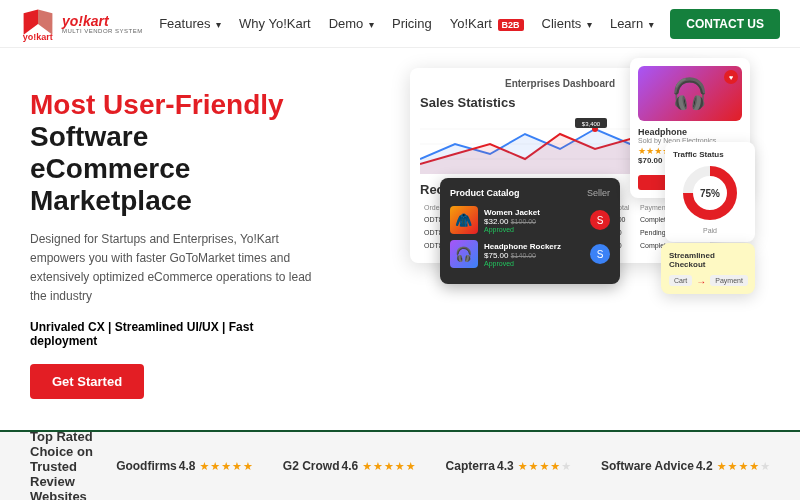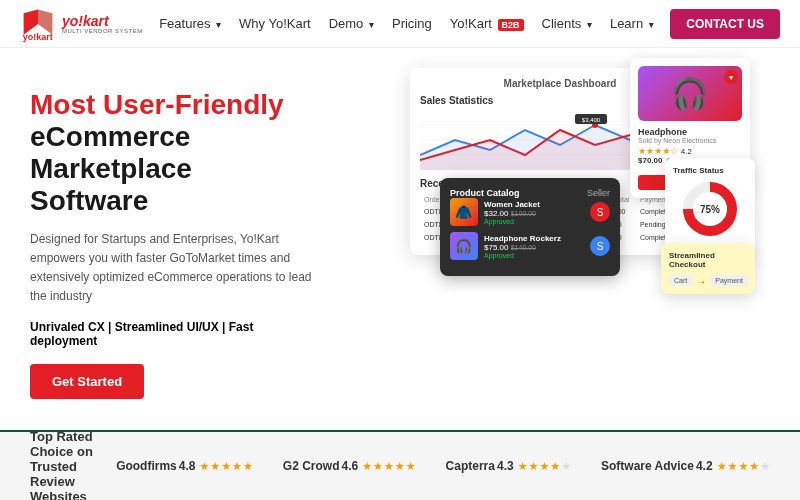--- a/index.html
+++ b/index.html
@@ -13,21 +13,21 @@
     }
     .logo { display: flex; align-items: center; gap: 6px; }
     .logo-icon { width: 36px; height: 36px; }
     .nav-links { display: flex; align-items: center; gap: 18px; font-size: 13px; color: #333; }
     .nav-links span { cursor: pointer; white-space: nowrap; }
     .b2b-badge {
       background: #e31e24; color: #fff; font-size: 9px; font-weight: bold;
       padding: 1px 4px; border-radius: 2px; margin-left: 2px; vertical-align: middle;
     }
     .contact-btn {
-      background: #be185d; color: #fff; border: none; padding: 8px 16px;
+      background: #15803d; color: #fff; border: none; padding: 8px 16px;
       border-radius: 4px; font-size: 12px; font-weight: bold; cursor: pointer;
       white-space: nowrap;
     }
     .chevron { font-size: 10px; margin-left: 2px; }
 
     
     .main { display: flex; height: calc(500px - 48px - 70px); padding: 0; }
 
     
     .hero-left {
@@ -55,40 +55,40 @@
     .dashboard-mock {
       width: 340px; position: relative;
     }
 
     
     .dash-main {
       background: #fff; border-radius: 8px; box-shadow: 0 4px 20px rgba(0,0,0,0.15);
       padding: 10px; width: 300px; position: absolute; top: 10px; left: 10px;
     }
     .dash-title { text-align: center; font-size: 10px; color: #555; margin-bottom: 6px; font-weight: bold; }
-    .dash-section-title { font-size: 10px; font-weight: bold; color: #333; margin-bottom: 4px; }
+    .dash-section-title { font-size: 13px; font-weight: bold; color: #333; margin-bottom: 4px; }
 
     
     .sales-chart { height: 60px; position: relative; margin-bottom: 8px; }
     .chart-svg { width: 100%; height: 60px; }
 
     
     .orders-table { font-size: 7px; width: 100%; }
     .orders-table th { color: #888; font-weight: normal; padding: 1px 2px; text-align: left; }
     .orders-table td { padding: 2px; color: #333; }
     .status-completed { color: #22c55e; font-size: 7px; }
     .status-pending { color: #f59e0b; font-size: 7px; }
 
     
     .product-panel {
       position: absolute; top: 120px; left: 40px;
       background: #2d2d2d; border-radius: 8px; padding: 10px; width: 180px;
       box-shadow: 0 4px 15px rgba(0,0,0,0.3);
     }
-    .product-panel-header { display: flex; justify-content: space-between; margin-bottom: 0; }
+    .product-panel-header { display: flex; justify-content: space-between; margin-bottom: 8px; }
     .product-panel-title { color: #fff; font-size: 9px; font-weight: bold; }
     .seller-label { color: #aaa; font-size: 9px; }
     .product-item { display: flex; align-items: center; gap: 6px; margin-bottom: 6px; }
     .product-info { flex: 1; }
     .product-name { color: #fff; font-size: 8px; font-weight: bold; }
     .product-price { color: #fff; font-size: 8px; }
     .product-price-old { color: #888; text-decoration: line-through; font-size: 7px; }
     .product-badge { color: #22c55e; font-size: 7px; }
 
     
@@ -109,21 +109,21 @@
     .hp-price-row { display: flex; gap: 4px; font-size: 8px; margin-bottom: 6px; }
     .hp-price { font-weight: bold; color: #333; }
     .hp-price-old { color: #aaa; text-decoration: line-through; }
     .add-cart-btn {
       background: #e31e24; color: #fff; border: none; border-radius: 3px;
       font-size: 7px; padding: 4px 6px; width: 100%; cursor: pointer;
     }
 
     
     .traffic-panel {
-      position: absolute; top: 100px; right: -15px;
+      position: absolute; top: 84px; right: -15px;
       background: #fff; border-radius: 8px; padding: 8px; width: 90px;
       box-shadow: 0 4px 15px rgba(0,0,0,0.15);
     }
     .traffic-title { font-size: 8px; color: #333; font-weight: bold; margin-bottom: 4px; }
     .donut-container { display: flex; justify-content: center; margin-bottom: 4px; }
 
     
     .checkout-panel {
       position: absolute; top: 185px; right: -15px;
       background: #fef9c3; border-radius: 8px; padding: 8px; width: 94px;
@@ -176,32 +176,32 @@
     <span>Learn <span class="chevron">▾</span></span>
   </div>
 
   <button class="contact-btn">CONTACT US</button>
 </nav>
 
 <div class="main">
 
   <div class="hero-left">
     <div class="hero-title-red">Most User-Friendly</div>
+    <div class="hero-title-black">Software</div>
     <div class="hero-title-black">eCommerce Marketplace</div>
-    <div class="hero-title-black">Software</div>
     <p class="hero-desc">Designed for Startups and Enterprises, Yo!Kart empowers you with faster GoToMarket times and extensively optimized eCommerce operations to lead the industry</p>
     <div class="hero-features">Unrivaled CX | Streamlined UI/UX | Fast deployment</div>
     <button class="get-started-btn">Get Started</button>
   </div>
 
   <div class="hero-right">
     <div class="dashboard-mock">
 
       <div class="dash-main">
-        <div class="dash-title">Marketplace Dashboard</div>
+        <div class="dash-title">Enterprises Dashboard</div>
 
         <div class="dash-section-title">Sales Statistics</div>
 
         <div class="sales-chart">
           <svg class="chart-svg" viewBox="0 0 280 60">
 
             <line x1="0" y1="15" x2="280" y2="15" stroke="#eee" stroke-width="0.5"></line>
             <line x1="0" y1="30" x2="280" y2="30" stroke="#eee" stroke-width="0.5"></line>
             <line x1="0" y1="45" x2="280" y2="45" stroke="#eee" stroke-width="0.5"></line>
 

